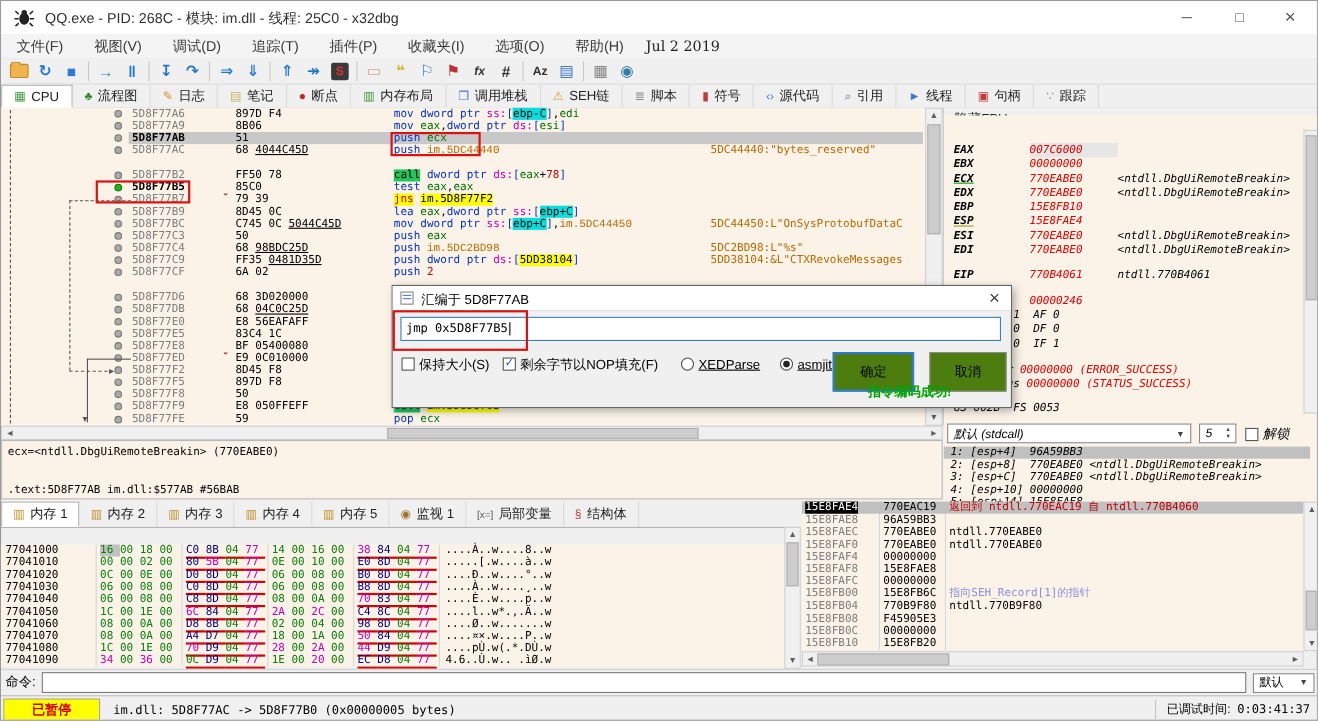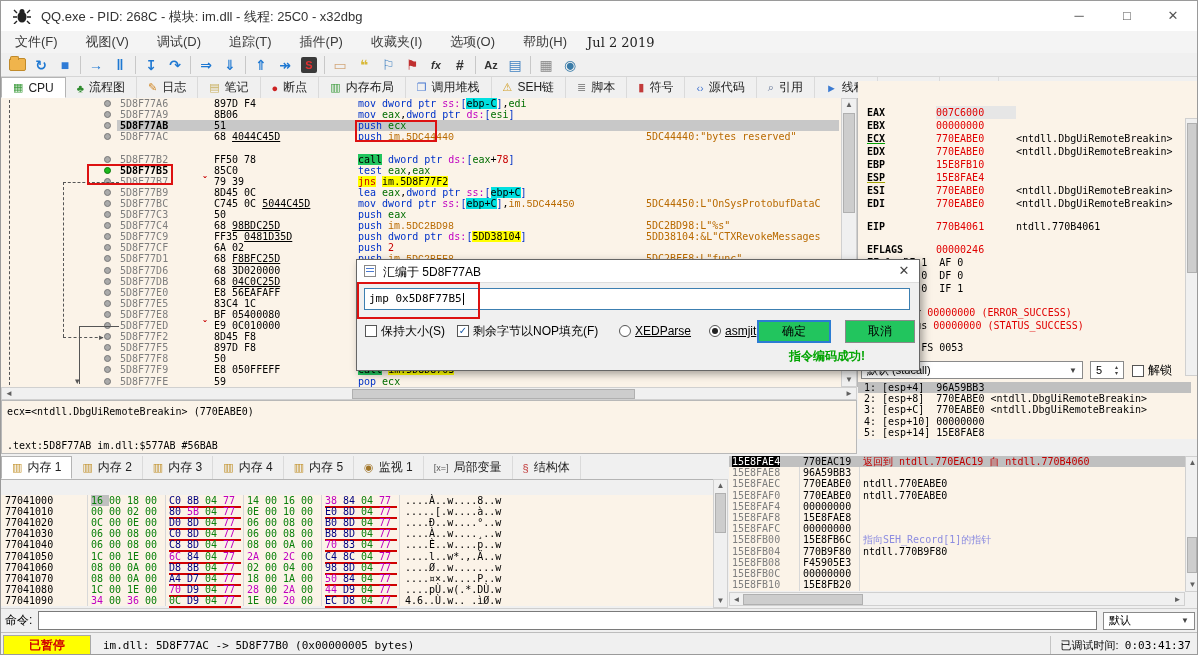--- a/index.html
+++ b/index.html
@@ -47,21 +47,21 @@
   
   .jl{position:absolute;}
   
   .sb-track{background:#f0f0f0;border:1px solid #d0d0d0;box-sizing:border-box;}
   .sb-thumb{position:absolute;background:#cdcdcd;border:1px solid #b0b0b0;box-sizing:border-box;}
   .sb-arrow{position:absolute;color:#606060;font-size:8px;line-height:10px;text-align:center;}
   #infobox{left:0;top:399px;width:856px;height:54px;border:1px solid #b8b8b8;box-sizing:border-box;font-size:10px;}
   #infobox .l1{position:absolute;left:5px;top:5px;}
   #infobox .l2{position:absolute;left:5px;top:39px;}
   
-  #regs{left:857px;top:80px;width:341px;height:358px;}
+  #regs{left:857px;top:104px;width:341px;height:358px;font-style:italic;}
   #hidefpu{left:857px;top:97px;width:341px;height:20px;background:#f0f0f0;border-bottom:1px solid #c0c0c0;font-size:12px;color:#222;line-height:20px;padding-left:10px;box-sizing:border-box;}
   .reg-row{position:absolute;font-size:10px;line-height:13px;height:13px;white-space:pre;}
   .reg-name{display:inline-block;width:69px;color:#000;font-weight:bold;}
   .reg-name.u-green{text-decoration:underline;text-decoration-color:#00a000;}
   .reg-name.u-olive{text-decoration:underline;text-decoration-color:#a0a000;}
   .reg-val{display:inline-block;width:80px;color:#e00000;}
   .reg-sym{color:#000;}
   .flag-line{position:absolute;font-size:10px;white-space:pre;color:#000;}
   .red{color:#e00000;}
   
@@ -103,21 +103,21 @@
   #dlg-title .txt{position:absolute;left:26px;top:4px;font-size:12px;color:#000;}
   #dlg-ic{position:absolute;left:7px;top:5px;width:12px;height:12px;border:1px solid #888;background:#fff;box-sizing:border-box;}
   #dlg-ic:before{content:"";position:absolute;left:1px;top:2px;width:8px;height:1px;background:#4a7ad2;box-shadow:0 3px 0 #4a7ad2;}
   #dlg-close{position:absolute;right:6px;top:3px;width:18px;height:16px;text-align:center;color:#444;font-size:13px;line-height:16px;}
   #dlg-input{position:absolute;left:7px;top:28px;width:546px;height:22px;background:#fff;border:1px solid #3c7fb1;box-sizing:border-box;font-size:11px;line-height:20px;padding-left:4px;}
   .caret{display:inline-block;width:1px;height:12px;background:#000;vertical-align:middle;margin-left:1px;}
   .dlg-ctl{position:absolute;top:62px;height:18px;font-size:12px;color:#000;display:flex;align-items:center;gap:4px;}
   .cb{width:12px;height:12px;border:1px solid #555;background:#fff;box-sizing:border-box;font-size:10px;line-height:10px;text-align:center;color:#1457a8;font-weight:bold;}
   .rad{width:12px;height:12px;border:1px solid #555;border-radius:50%;background:#fff;box-sizing:border-box;position:relative;}
   .rad.on:before{content:"";position:absolute;left:2px;top:2px;width:6px;height:6px;border-radius:50%;background:#222;}
-  .dbtn{position:absolute;top:60px;height:23px;background:#22c55e;border:1px solid #8a8a8a;font-size:12px;display:flex;align-items:center;justify-content:center;box-sizing:border-box;}
+  .dbtn{position:absolute;top:60px;height:36px;background:#4d7c0f;border:1px solid #8a8a8a;font-size:12px;display:flex;align-items:center;justify-content:center;box-sizing:border-box;}
   .dbtn.def{border:2px solid #2b7cd3;}
   #dlg-status{position:absolute;left:432px;top:88px;font-size:12px;font-weight:bold;}
   
   .redbox{position:absolute;border:2px solid #dd1111;z-index:50;}
 </style>
 </head>
 <body>
 
 <div id="app">
 
@@ -322,27 +322,20 @@
         <span class="d-bytes"><span>FF35 </span><span class="bu">0481D35D</span></span>
         <span class="d-instr"><span class="tk-mn">push </span><span class="tk-mn">dword ptr </span><span class="tk-mem">ds:</span><span class="tk-br">[</span><span class="tk-yt">5DD38104</span><span class="tk-br">]</span></span>
         <span class="d-cmt">5DD38104:&amp;L"CTXRevokeMessages</span>
       </div>
       <div class="drow mono" style="top: 144.3px;">
         <span class="d-dot"></span>
         <span class="d-addr">5D8F77CF</span>
         <span class="d-bytes"><span>6A 02</span></span>
         <span class="d-instr"><span class="tk-mn">push </span><span class="tk-num">2</span></span>
       </div>
-      <div class="drow mono" style="top: 155.4px;">
-        <span class="d-dot"></span>
-        <span class="d-addr">5D8F77D1</span>
-        <span class="d-bytes"><span>68 </span><span class="bu">F8BFC25D</span></span>
-        <span class="d-instr"><span class="tk-mn">push </span><span class="tk-mod">im.5DC2BFF8</span></span>
-        <span class="d-cmt">5DC2BFF8:L"func"</span>
-      </div>
       <div class="drow mono" style="top: 166.5px;">
         <span class="d-dot"></span>
         <span class="d-addr">5D8F77D6</span>
         <span class="d-bytes"><span>68 3D020000</span></span>
         <span class="d-instr"></span>
       </div>
       <div class="drow mono" style="top: 177.6px;">
         <span class="d-dot"></span>
         <span class="d-addr">5D8F77DB</span>
         <span class="d-bytes"><span>68 </span><span class="bu">04C0C25D</span></span>
@@ -551,21 +544,21 @@
   </div>
   <div class="abs sb-track" style="left:728px;top:591px;width:456px;height:14px">
     <span class="sb-arrow" style="left:2px;top:2px;width:9px">◄</span>
     <div class="sb-thumb" style="left:13px;top:1px;width:120px;height:11px"></div>
     <span class="sb-arrow" style="right:2px;top:2px;width:9px">►</span>
   </div>
 
   <div class="abs" id="cmdbar">
     <span style="font-size:12px">命令:</span>
     <input class="mono" id="cmd-input" value="" style="">
-    <div class="combo" style="width:92px;height:18px">
+    <div class="combo" style="width:56px;height:18px">
       <span>默认</span>
         <span style="font-size:8px;color:#444">▼</span>
     </div>
   </div>
 
   <div class="abs" id="statusbar">
     <div id="status-state">已暂停</div>
     <span class="mono" id="status-msg">im.dll: 5D8F77AC -&gt; 5D8F77B0 (0x00000005 bytes)</span>
     <span id="status-time"><span>已调试时间:</span>&nbsp;&nbsp;<span class="mono">0:03:41:37</span></span>
   </div>

